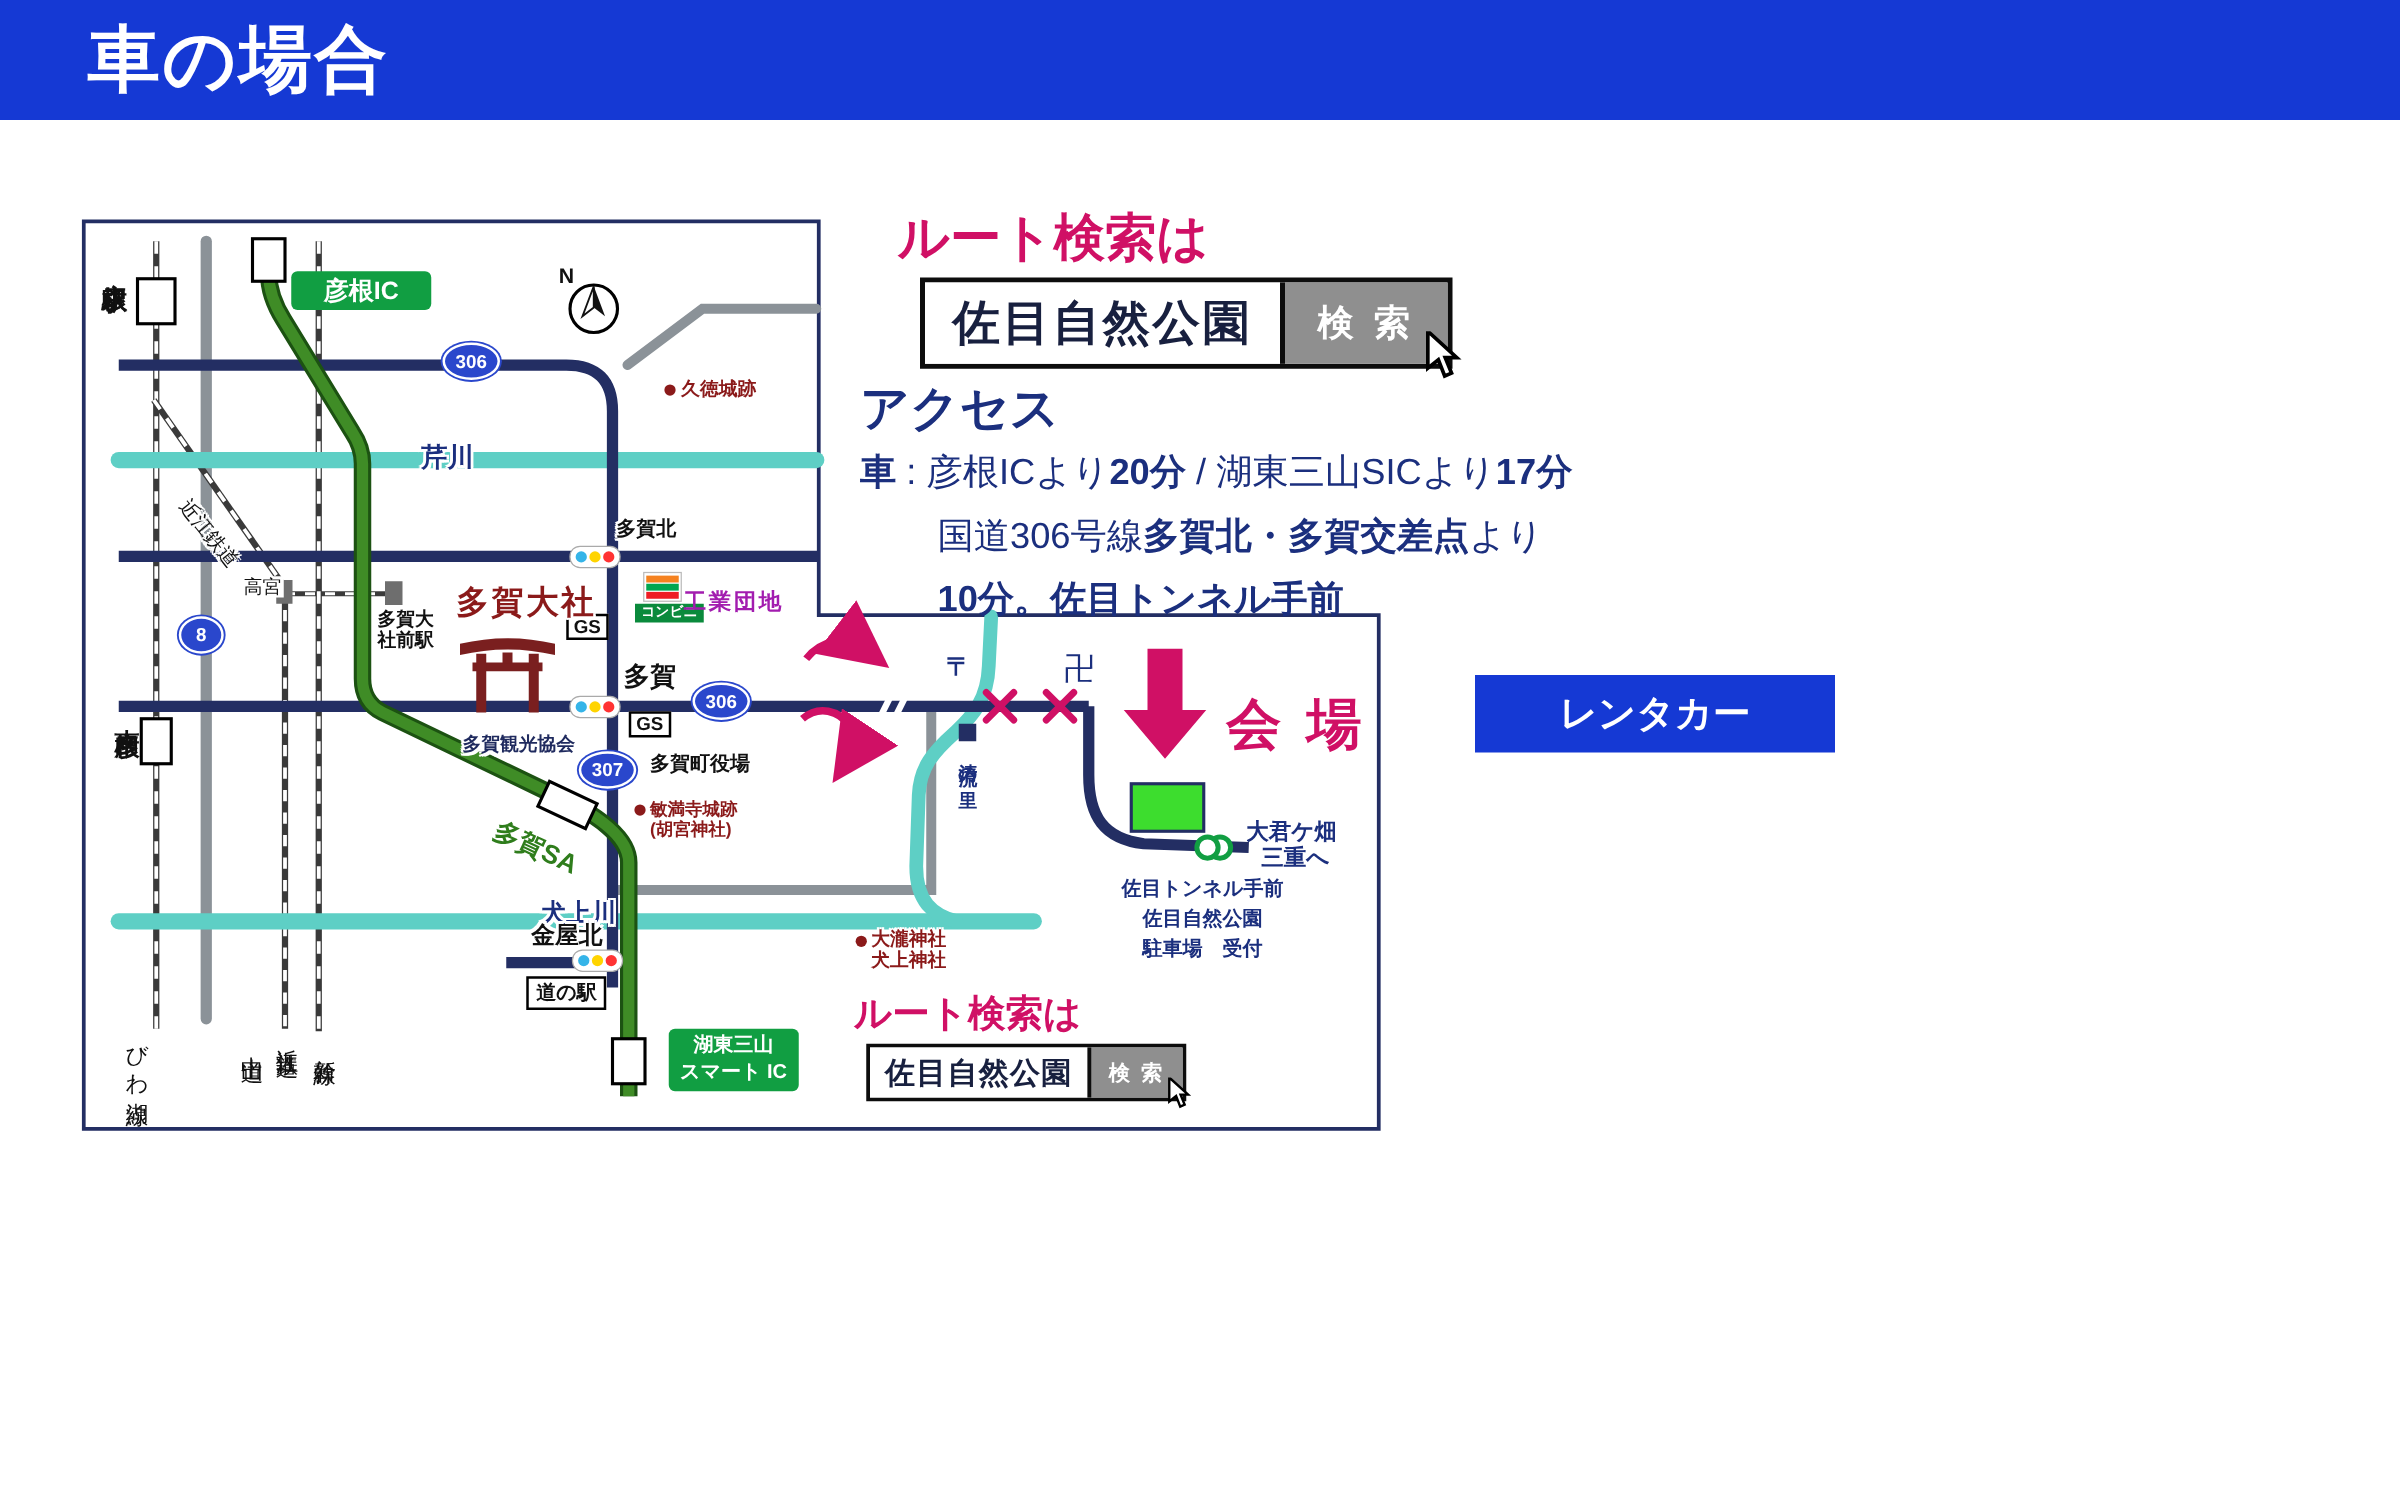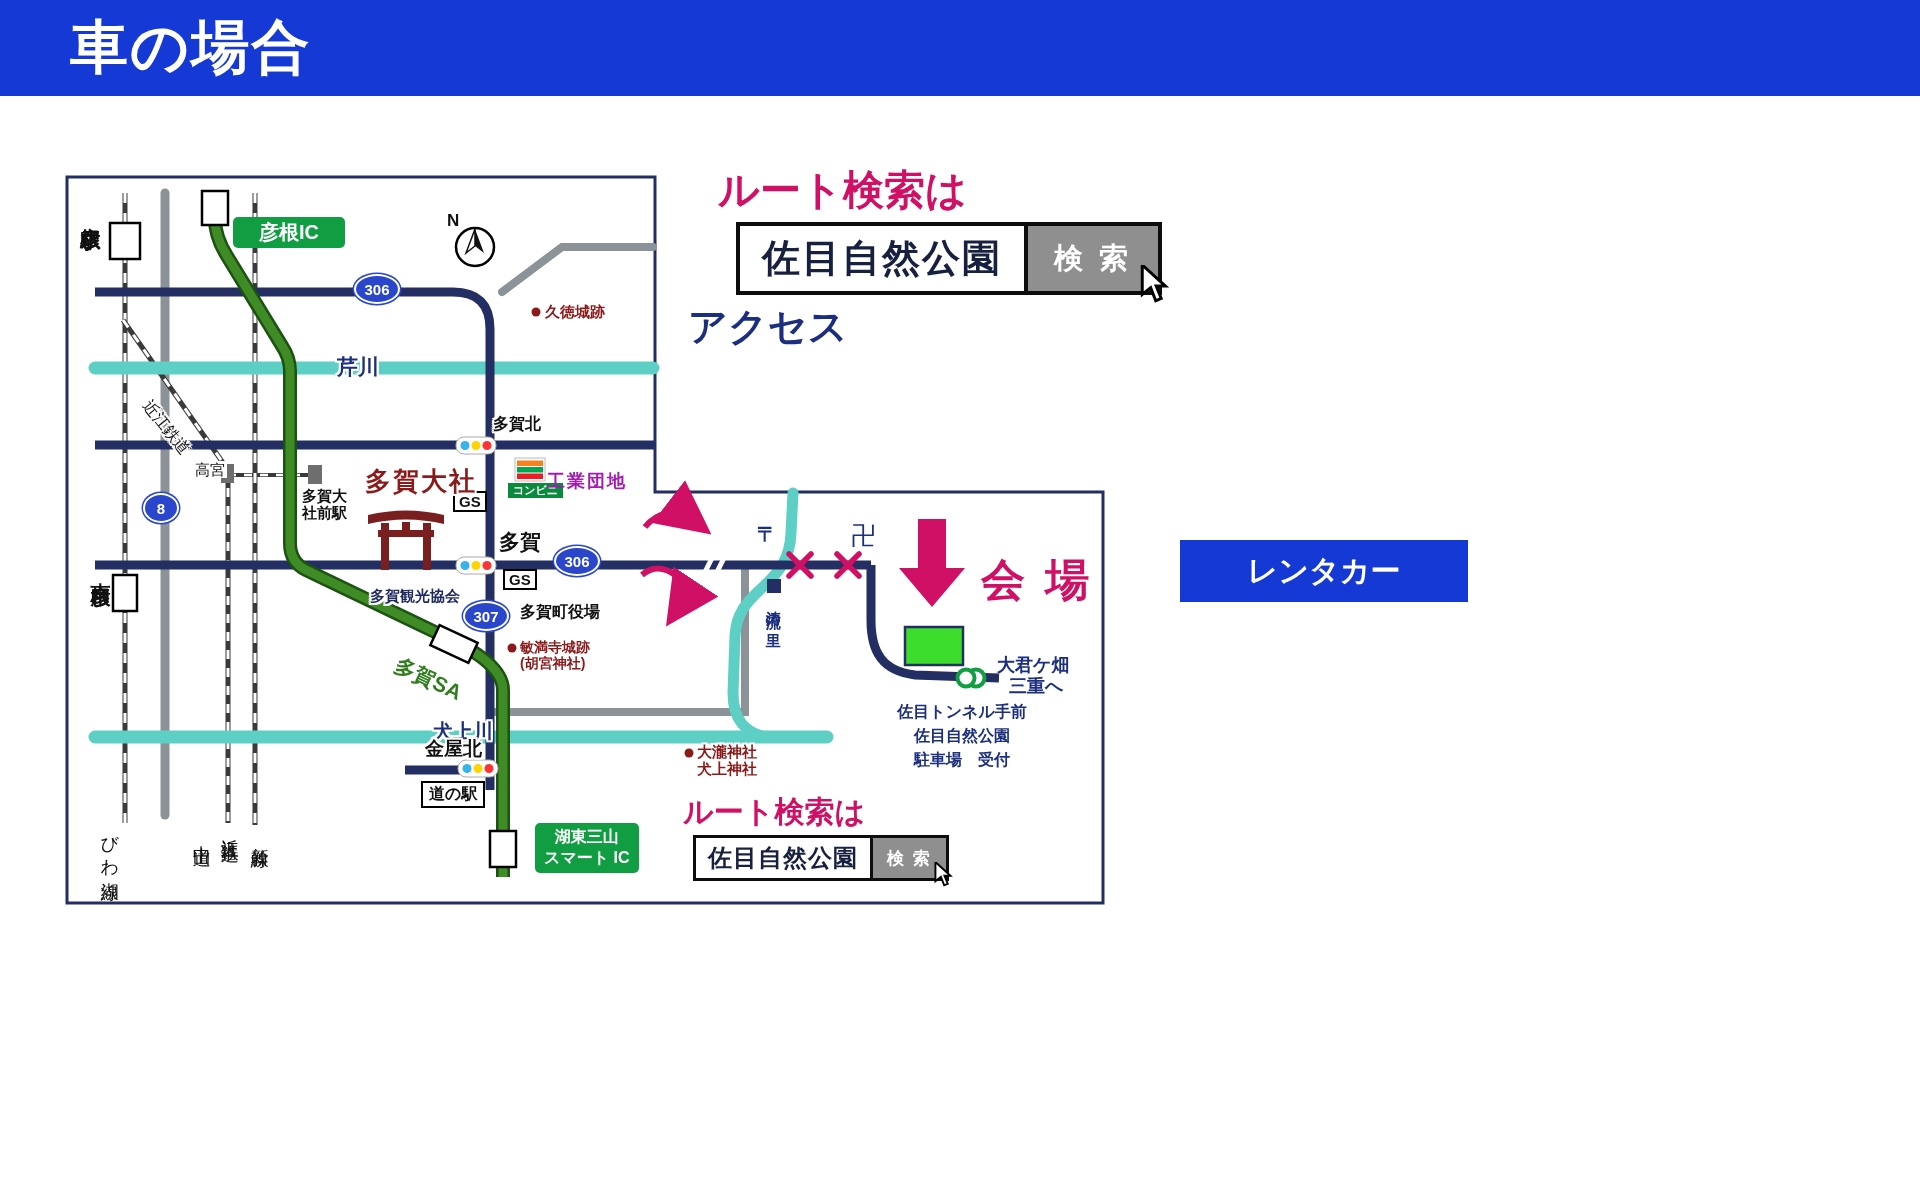--- a/index.html
+++ b/index.html
@@ -309,15 +309,24 @@
     <span>検 索</span>
     <svg class="sb-cursor" style="right:-16px; bottom:-14px;" width="34" height="40" viewBox="0 0 16 19">
       <polygon points="1,0 1,14 5,10.8 7.4,17 10,15.9 7.6,10 12,10" fill="#fff" stroke="#000" stroke-width="1.4"></polygon>
     </svg>
   </div>
 </div>
 
 <div class="access-head">アクセス</div>
 
 <div class="access-lines">
+  <div class="ln">
+    <span class="b">車</span><span> : 彦根ICより</span><span class="b">20分</span><span> / 湖東三山SICより</span><span class="b">17分</span>
+  </div>
+  <div class="ln indent">
+    <span>国道306号線</span><span class="b">多賀北・多賀交差点</span><span>より</span>
+  </div>
+  <div class="ln indent">
+    <span class="b">10分。佐目トンネル手前</span>
+  </div>
 </div>
 
 <div class="rental">レンタカー</div>
 
 </body></html>

